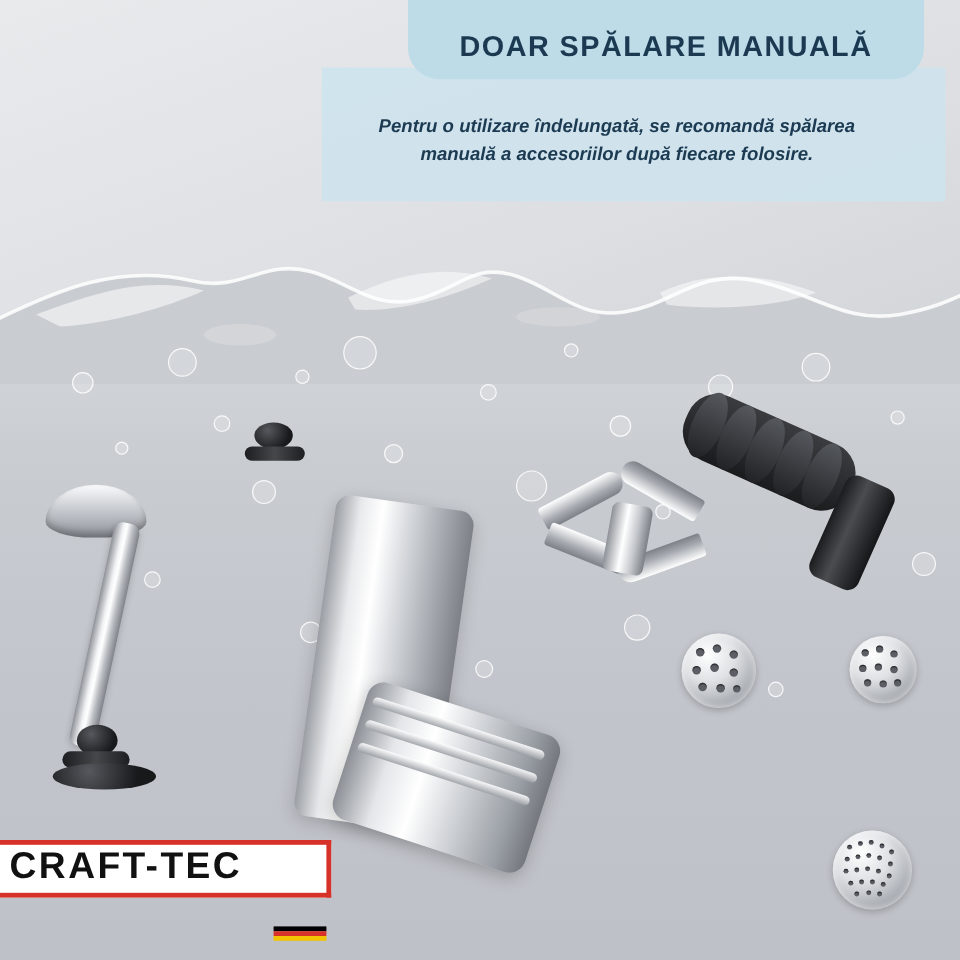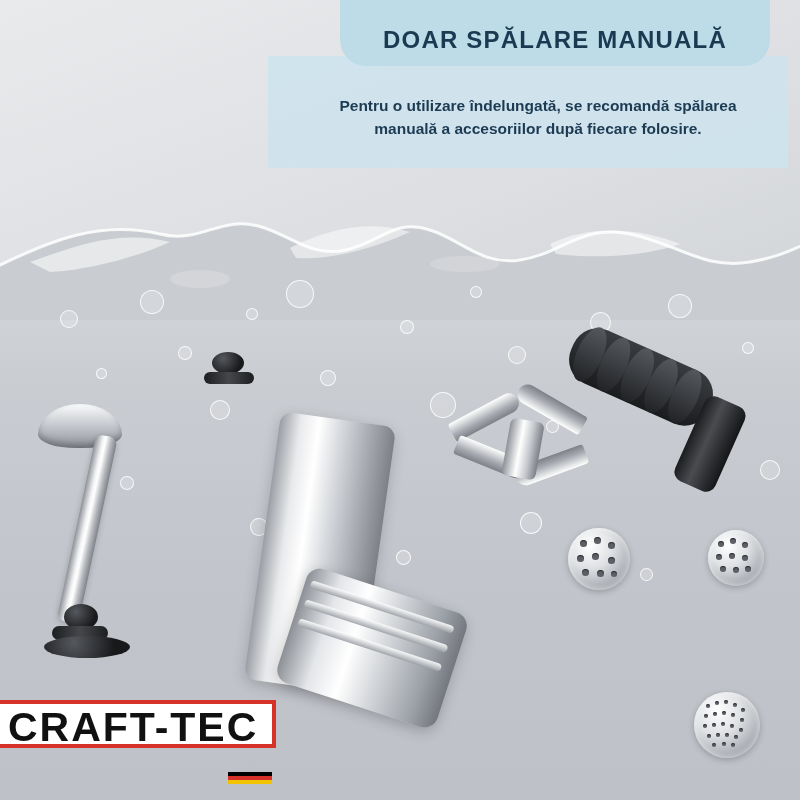--- a/index.html
+++ b/index.html
@@ -64,29 +64,30 @@
     width: 100%;
     height: 26px;
     background:
       radial-gradient(circle at 13px 0, #cfe4ee 13px, transparent 14px) repeat-x;
     background-size: 26px 26px;
   }
   .wash:after { display:none; }
 
   .subtitle {
     position: absolute;
-    left: 308px;
+    left: 284px;
     top: 94px;
     width: 460px;
     text-align: center;
     font-size: 15.5px;
     line-height: 1.5;
     font-weight: bold;
     color: #1c3b53;
     z-index: 8;
+    font-style: italic;
   }
 
   
   .water {
     position: absolute;
     left: 0;
     top: 282px;
     width: 800px;
     height: 518px;
     background: linear-gradient(180deg, #d3d6da 0%, #c9ccd1 20%, #c2c5cb 55%, #bec1c7 100%);
@@ -244,21 +245,21 @@
     background: #ffffff;
     border: 4px solid #d6322a;
     border-left: none;
     box-sizing: border-box;
     z-index: 10;
   }
   .logo-text {
     position: absolute;
     left: 8px; top: 704px;
     width: 264px;
-    font-size: 41px;
+    font-size: 31px;
     font-weight: bold;
     letter-spacing: 2px;
     color: #111;
     z-index: 11;
     font-family: "Liberation Sans", sans-serif;
   }
   .logo-sub {
     position: absolute;
     left: 6px; top: 752px;
     width: 270px;

